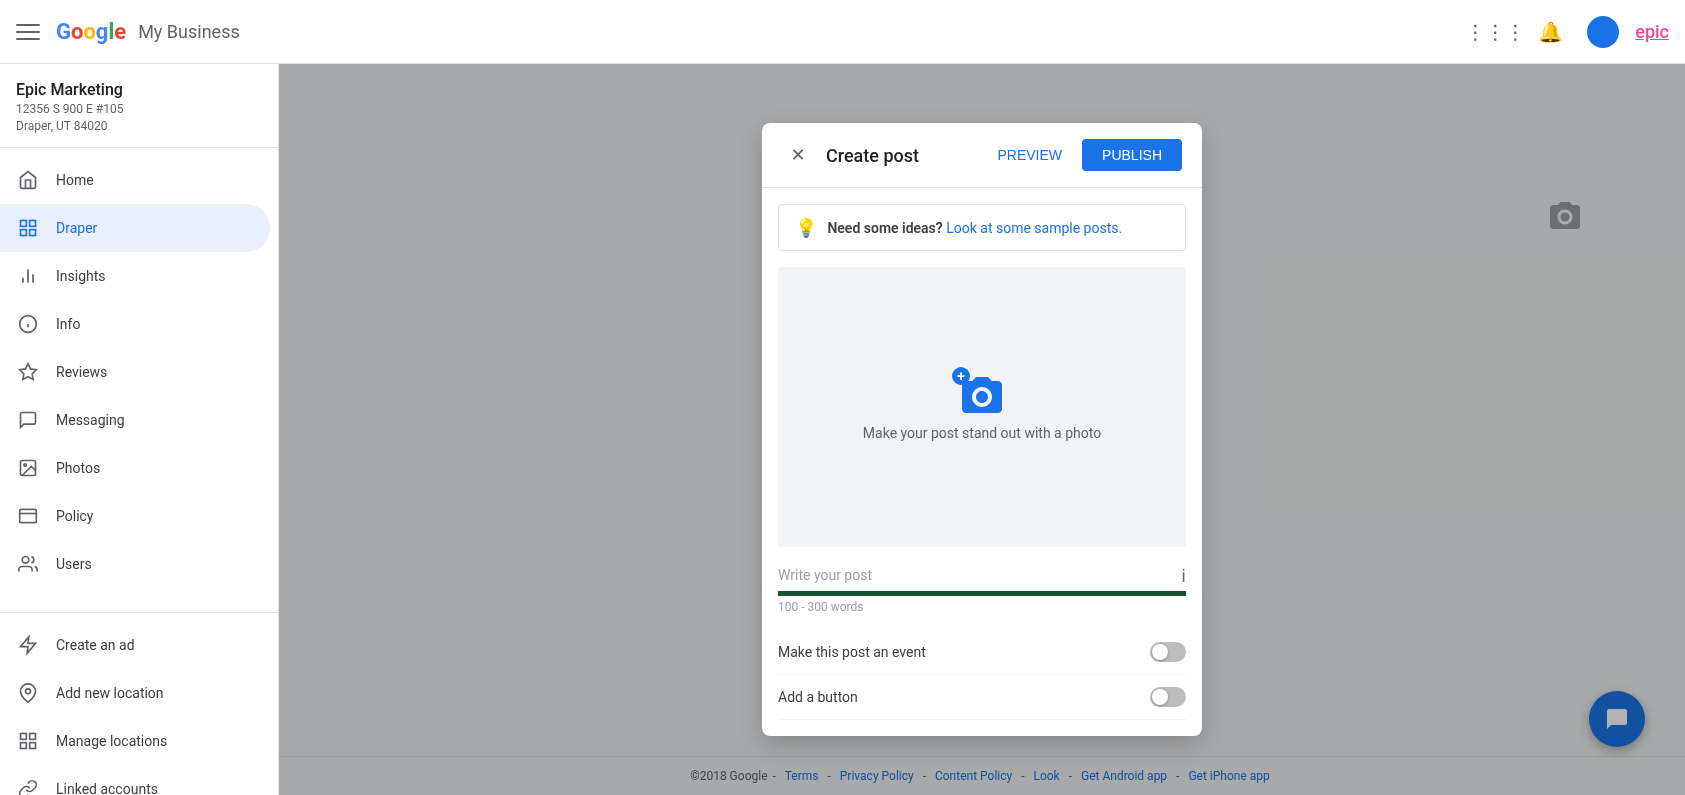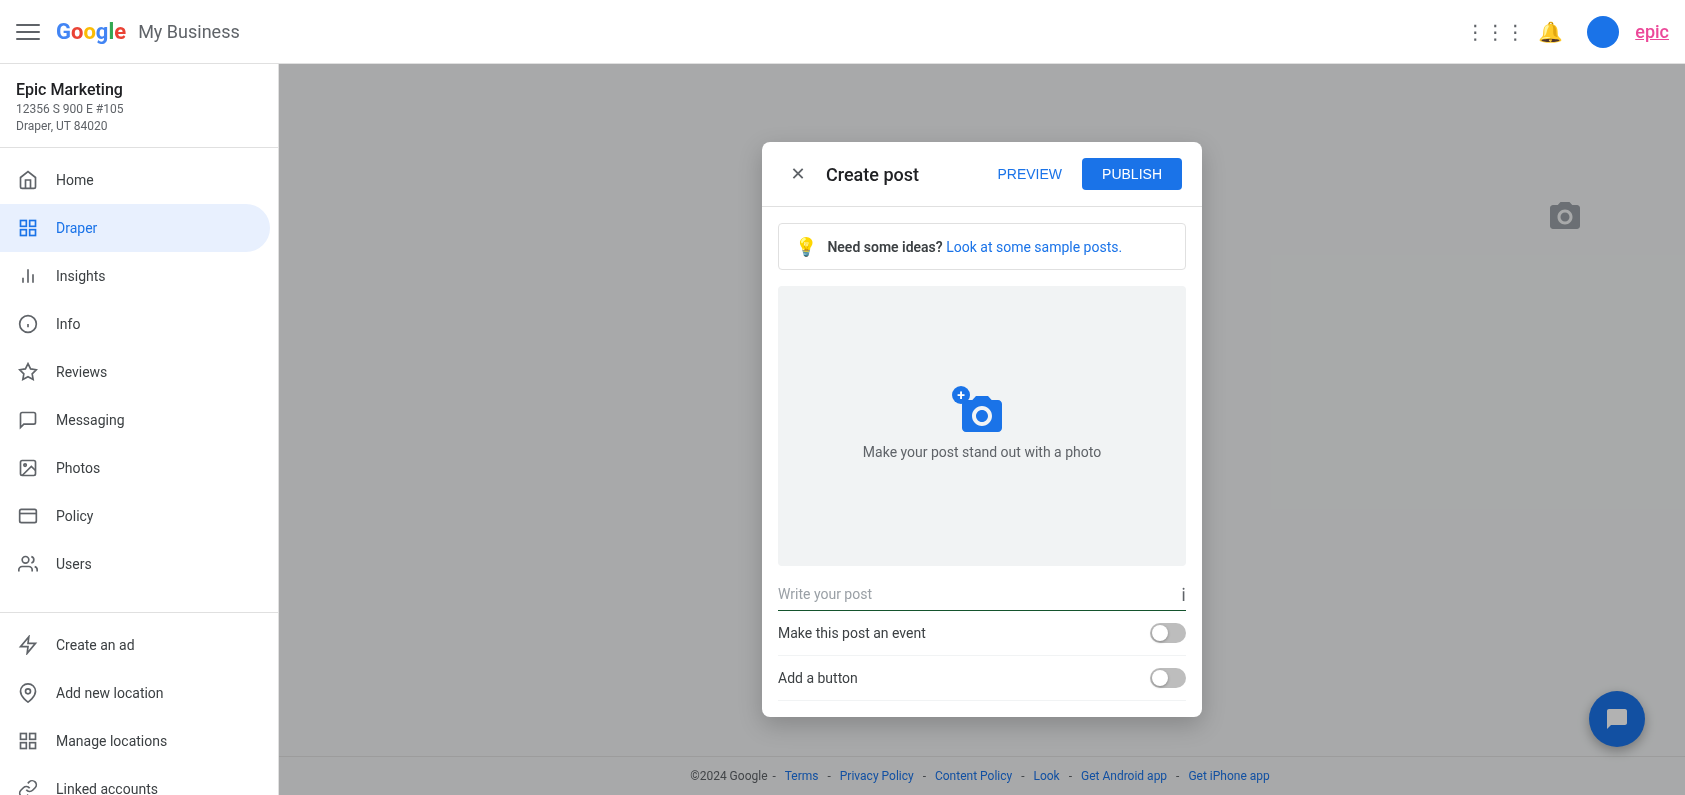--- a/index.html
+++ b/index.html
@@ -66,21 +66,21 @@
 
     
     .photo-area { margin: 0 16px 16px; background: #f1f3f4; border-radius: 4px; height: 280px; display: flex; flex-direction: column; align-items: center; justify-content: center; cursor: pointer; }
     .photo-camera-icon { position: relative; display: flex; align-items: center; justify-content: center; margin-bottom: 12px; }
     .camera-svg { width: 48px; height: 40px; }
     .plus-badge { position: absolute; top: -6px; left: -6px; background: #1a73e8; color: #fff; border-radius: 50%; width: 18px; height: 18px; display: flex; align-items: center; justify-content: center; font-size: 14px; font-weight: 700; }
     .photo-label { font-size: 14px; color: #5f6368; }
 
     
     .form-section { padding: 0 16px 16px; }
-    .write-post-row { display: flex; align-items: center; border-bottom: 1px solid #14532d; padding-bottom: 4px; }
+    .write-post-row { display: flex; align-items: center; border-bottom: 5px solid #14532d; padding-bottom: 4px; }
     .write-post-placeholder { font-size: 14px; color: #9aa0a6; flex: 1; }
     .info-icon { color: #5f6368; font-size: 18px; cursor: pointer; }
     .word-hint { font-size: 12px; color: #9aa0a6; margin-top: 4px; margin-bottom: 16px; }
     .toggle-row { display: flex; align-items: center; justify-content: space-between; padding: 12px 0; border-bottom: 1px solid #f1f3f4; }
     .toggle-label { font-size: 14px; color: #3c4043; }
     .toggle { width: 36px; height: 20px; background: #ccc; border-radius: 10px; position: relative; cursor: pointer; transition: background 0.2s; }
     .toggle.off { background: #bdbdbd; }
     .toggle-knob { width: 16px; height: 16px; background: #fff; border-radius: 50%; position: absolute; top: 2px; left: 2px; transition: left 0.2s; box-shadow: 0 1px 3px rgba(0,0,0,0.3); }
 
     
@@ -302,20 +302,21 @@
           </div>
           <span class="photo-label">Make your post stand out with a photo</span>
         </div>
 
         <div class="form-section">
 
           <div class="write-post-row">
             <span class="write-post-placeholder">Write your post</span>
             <span class="info-icon">ℹ</span>
           </div>
+          <div class="word-hint">100 - 300 words</div>
 
           <div class="toggle-row">
             <span class="toggle-label">Make this post an event</span>
             <div class="toggle off">
               <div class="toggle-knob"></div>
             </div>
           </div>
 
           <div class="toggle-row">
             <span class="toggle-label">Add a button</span>
@@ -328,21 +329,21 @@
       </div>
     </div>
 
     <div class="fab">
       <svg width="24" height="24" viewBox="0 0 24 24" fill="white">
           <path d="M20 2H4c-1.1 0-2 .9-2 2v18l4-4h14c1.1 0 2-.9 2-2V4c0-1.1-.9-2-2-2z"></path>
         </svg>
     </div>
 
     <div class="footer">
-      <span>©2024 Google</span>
+      <span>©2018 Google</span>
       <span class="footer-sep"> - </span>
       <a href="#">Terms</a>
       <span class="footer-sep"> - </span>
       <a href="#">Privacy Policy</a>
       <span class="footer-sep"> - </span>
       <a href="#">Content Policy</a>
       <span class="footer-sep"> - </span>
       <a href="#">Look</a>
       <span class="footer-sep"> - </span>
       <a href="#">Get Android app</a>

